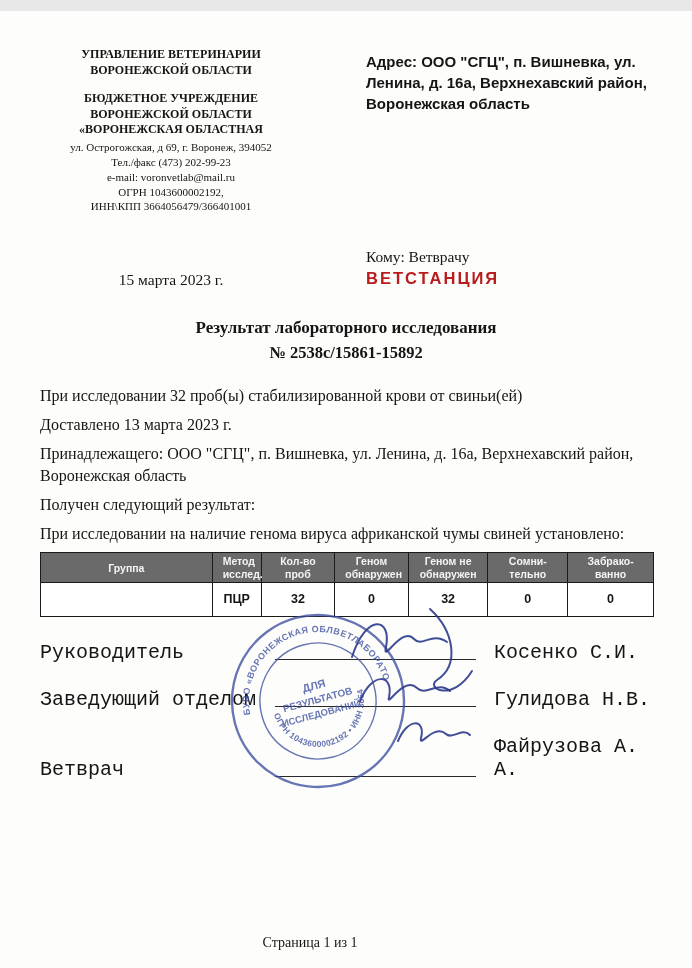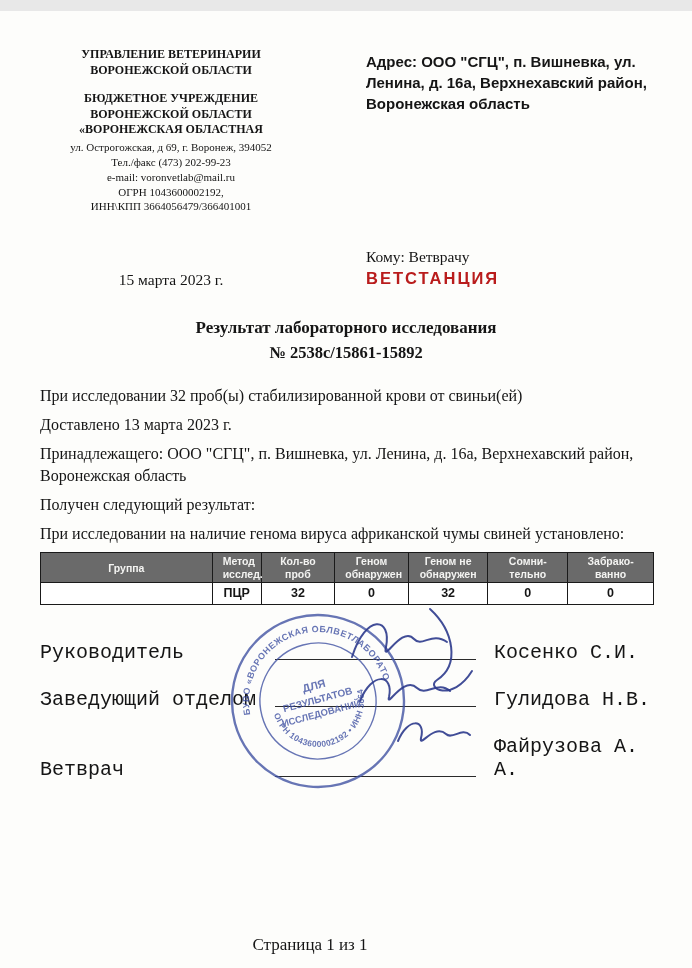--- a/index.html
+++ b/index.html
@@ -36,33 +36,33 @@
   .body-block p { margin:0 0 7px 0; }
 
   table.results { width:100%; border-collapse:collapse; table-layout:fixed; margin-top:2px;
     font-family:"Liberation Sans", sans-serif; }
   table.results th {
     background:#6a6a6a; color:#f4f4f2; font-size:10.5px; font-weight:bold;
     border:1px solid #1a1a1a; padding:2px 10px; line-height:1.15; vertical-align:middle;
   }
   table.results td {
     border:1px solid #1a1a1a; font-size:12.5px; font-weight:bold; text-align:center;
-    padding:2px; height:17px; background:#fff;
+    padding:8px; height:17px; background:#fff;
   }
 
   
   .sig-block { position:absolute; left:40px; top:630px; width:614px; }
   .sig-row { display:flex; align-items:flex-end; margin-bottom:24px; font-size:20px;font-family:Liberation Mono, monospace; }
   .sig-role { width:235px; }
   .sig-line { flex:1; border-bottom:1.5px solid #2a2a2a; margin:0 18px 4px 0; height:16px; }
   .sig-name { width:160px; }
 
   .footer-note { position:absolute; left:0; top:766px; width:692px; text-align:center;
     font-size:12.5px; font-weight:600; }
-  .page-num { position:absolute; left:0; top:924px; width:620px; text-align:center; font-size:17px; }
+  .page-num { position:absolute; left:0; top:924px; width:620px; text-align:center; font-size:14px; }
 
   
   .overlay { position:absolute; left:0; top:0; width:692px; height:968px; pointer-events:none; }
   .stamp-stroke { fill:none; stroke:#3d4fa1; }
   .stamp-text { fill:#3d4fa1; font-family:"Liberation Sans", sans-serif; font-weight:bold; }
   .scribble { fill:none; stroke:#2c3a8c; stroke-width:2; stroke-linecap:round; opacity:0.9; }
 </style>
 </head>
 <body>
 

